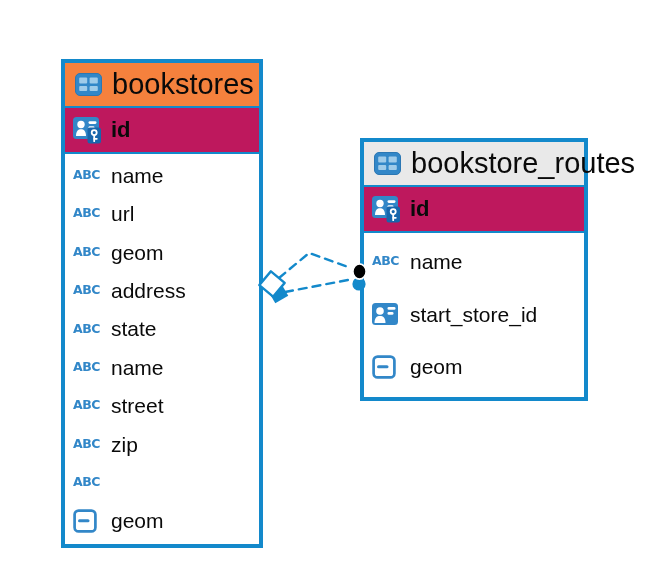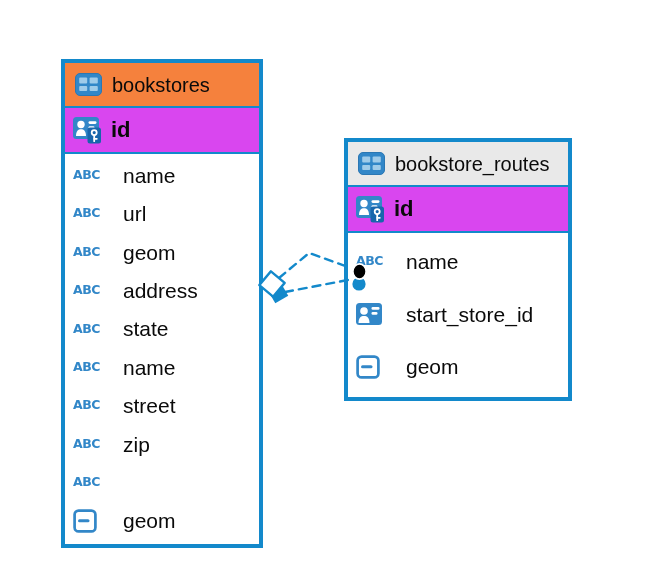--- a/index.html
+++ b/index.html
@@ -5,36 +5,36 @@
   html,body{margin:0;padding:0;background:#ffffff;}
   .canvas{
     position:relative;width:654px;height:570px;background:#ffffff;overflow:hidden;
     font-family:"Liberation Sans",sans-serif;color:#0a0a0a;
   }
   .table{
     position:absolute;background:#fff;border:4px solid #1389CB;
     box-sizing:border-box;display:flex;flex-direction:column;
   }
   .t-bookstores{left:61px;top:59px;width:202px;height:489px;}
-  .t-routes{left:344px;top:138px;width:228px;height:263px;}
+  .t-routes{left:360px;top:138px;width:228px;height:263px;}
   .thead{
     height:45px;flex:0 0 45px;display:flex;align-items:center;gap:9px;
-    padding:0 10px;border-bottom:2.5px solid #1389CB;font-size:20px;
+    padding:0 10px;border-bottom:2.5px solid #1389CB;font-size:29px;
     box-sizing:border-box;white-space:nowrap;
   }
   .thead.orange{background:#F5813D;}
   .thead.gray{background:#E9E9E9;}
   .pkrow{
     height:46px;flex:0 0 46px;display:flex;align-items:center;gap:8px;
     padding:11px 8px;border-bottom:2.5px solid #1389CB;font-size:22px;font-weight:bold;
-    box-sizing:border-box;background:#d946ef;
+    box-sizing:border-box;background:#be185d;
   }
   .fields{flex:1;display:flex;flex-direction:column;padding:2px 0 4px 0;}
   .frow{
-    flex:1;display:flex;align-items:center;gap:20px;padding:0 8px;
+    flex:1;display:flex;align-items:center;gap:8px;padding:0 8px;
     font-size:21px;white-space:nowrap;background:#fff;
   }
   .icn{width:30px;flex:0 0 30px;display:flex;align-items:center;justify-content:flex-start;}
   .abc{
     font-family:"DejaVu Sans",sans-serif;font-weight:bold;font-size:12.5px;
     color:#3287C8;letter-spacing:-0.5px;line-height:1;
   }
   .overlay{position:absolute;left:0;top:0;pointer-events:none;}
   .fname,.pkname,.ttitle{line-height:1;}
 </style>

